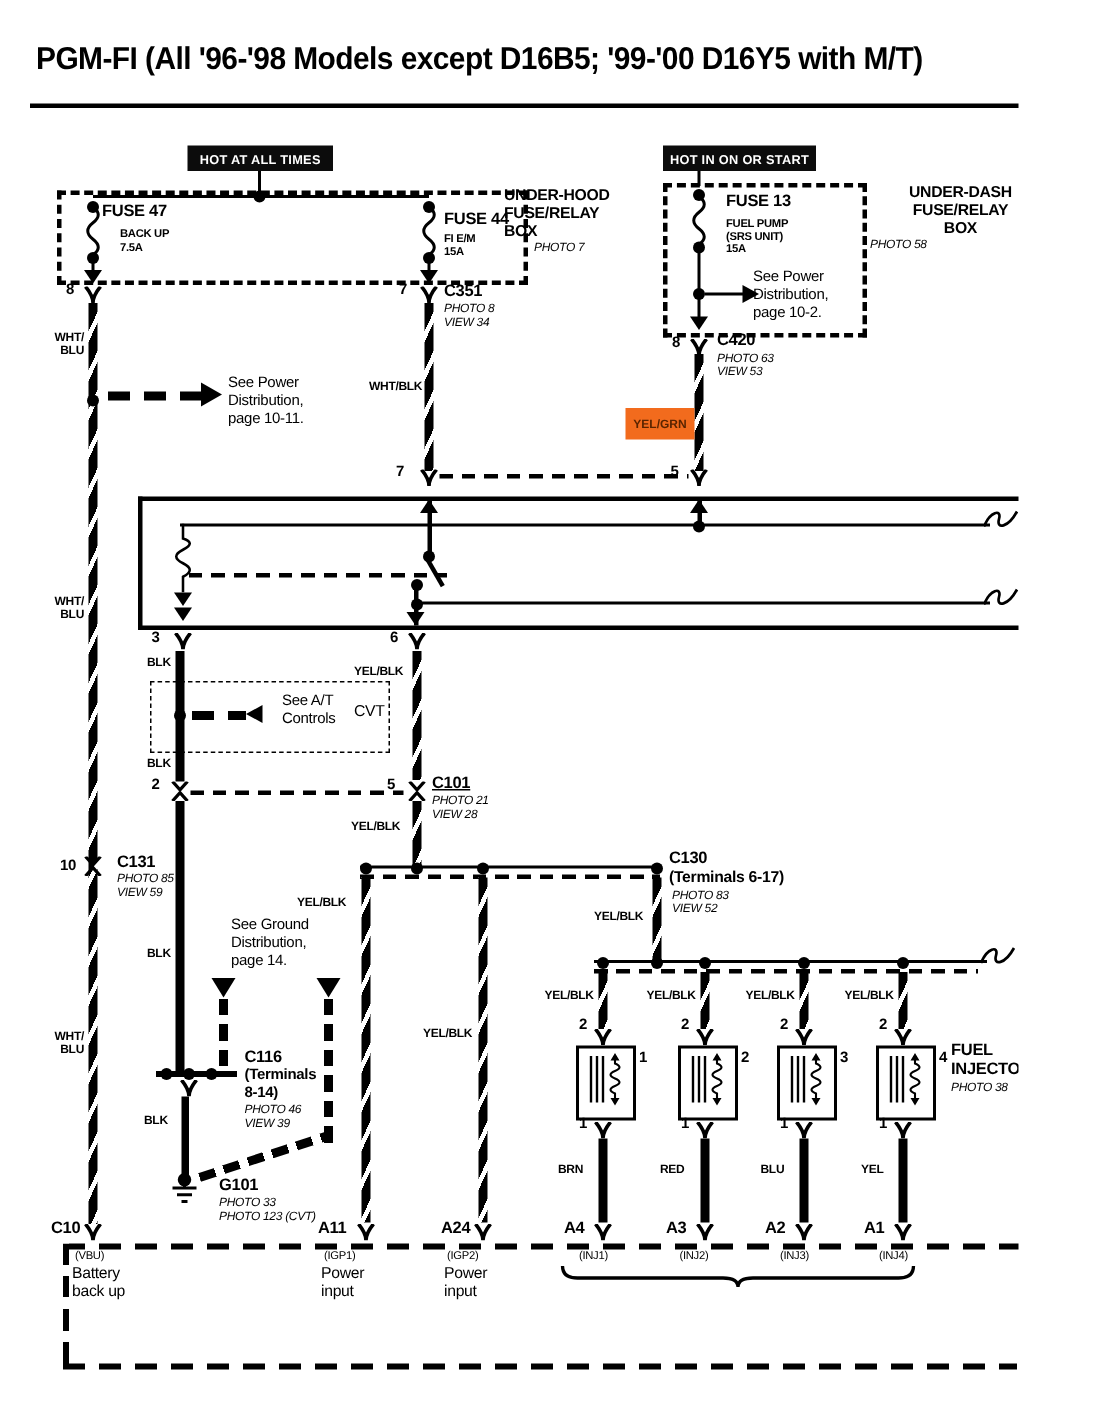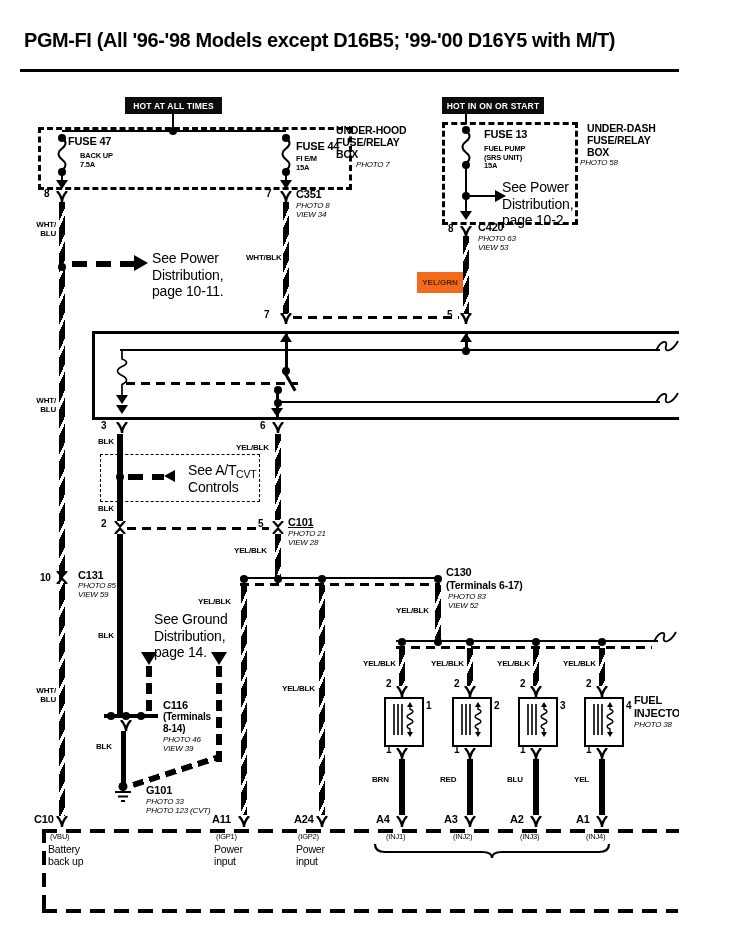--- a/index.html
+++ b/index.html
@@ -1,20 +1,20 @@
 <!DOCTYPE html>
 <html><head>
 <meta charset="utf-8">
 <style>
   html,body{margin:0;padding:0;background:#fff;}
   #canvas{position:relative;width:679px;height:951px;background:#fff;overflow:hidden;
           font-family:"Liberation Sans",sans-serif;color:#000;}
   .lbl{position:absolute;font-weight:bold;white-space:pre;letter-spacing:-.2px;line-height:1.16;}
   .it{position:absolute;font-style:italic;font-weight:normal;font-size:8px;white-space:pre;line-height:1.2;letter-spacing:-.2px;}
-  .n{position:absolute;font-size:14px;font-weight:normal;white-space:pre;line-height:1.18;letter-spacing:-.2px;}
+  .n{position:absolute;font-size:10px;font-weight:normal;white-space:pre;line-height:1.18;letter-spacing:-.2px;}
   .f8{font-size:8px;} .f75{font-size:7.5px;} .f10{font-size:10px;} .f105{font-size:10.5px;} .f11{font-size:11px;}
   .w{position:absolute;background:#000;}
   .wt{position:absolute;background:repeating-linear-gradient(115deg,#000 0 8px,#fff 8px 11px);}
   .wd{position:absolute;background:repeating-linear-gradient(#000 0 11px,#fff 11px 17px);}
   .dh{position:absolute;background:repeating-linear-gradient(90deg,#000 0 9px,#fff 9px 15px);}
   .dhv{position:absolute;background:repeating-linear-gradient(#000 0 14px,#fff 14px 22px);}
   .dhb{position:absolute;background:repeating-linear-gradient(90deg,#000 0 15px,#fff 15px 24px);}
   .dot{position:absolute;width:8px;height:8px;background:#000;border-radius:50%;}
   .dbox{position:absolute;border:3px dashed #000;}
   .dotbox{position:absolute;border:1.5px dashed #000;}
@@ -82,21 +82,21 @@
 (SRS UNIT)
 15A</div>
   <div class="w" style="left:465px;top:167px;width:2px;height:48px;"></div>
   <div class="dot" style="left:462px;top:192px;"></div>
   <div class="w" style="left:470px;top:195px;width:26px;height:2px;"></div>
   <div class="tr" style="left:495px;top:190px;"></div>
   <div class="n" style="left:502px;top:179px;">See Power
 Distribution,
 page 10-2.</div>
   <div class="td" style="left:460px;top:211px;"></div>
-  <div class="lbl f105" style="left:587px;top:122px;">UNDER-DASH
+  <div class="lbl f105" style="left:606px;top:122px;text-align:center;">UNDER-DASH
 FUSE/RELAY
 BOX</div>
   <div class="it" style="left:580px;top:158px;">PHOTO 58</div>
 
   <div class="lbl f10" style="left:44px;top:188px;">8</div>
   <svg style="left:55px;top:191px;" width="14" height="11" viewBox="0 0 14 11">
       <path d="M2 0 Q7 6 7 11 M12 0 Q7 6 7 11" stroke="#000" stroke-width="2.4" fill="none"></path>
     </svg>
   <div class="lbl f10" style="left:266px;top:188px;">7</div>
   <svg style="left:279px;top:191px;" width="14" height="11" viewBox="0 0 14 11">

